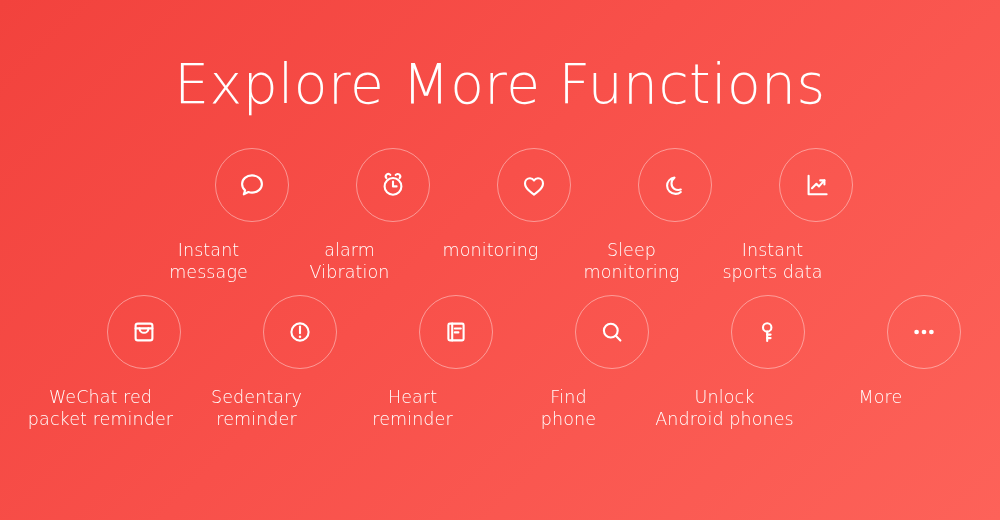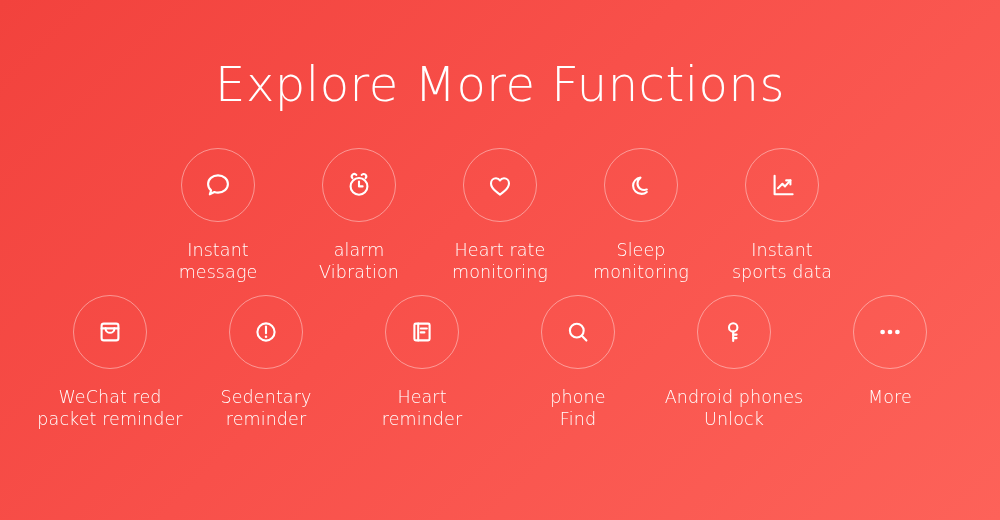--- a/index.html
+++ b/index.html
@@ -27,21 +27,21 @@
 
   
   #title {
     position: absolute;
     top: 51px;
     left: 0;
     width: 1000px;
     text-align: center;
     color: #ffffff;
     font-family: "DejaVu Sans", sans-serif;
-    font-size: 48px;
+    font-size: 55px;
     font-weight: 300;
     letter-spacing: 0.5px;
     line-height: 66px;
     white-space: nowrap;
     -webkit-font-smoothing: antialiased;
   }
 
   
   #grid {
     position: absolute;
@@ -55,21 +55,21 @@
     align-items: flex-start;
   }
   .row-2 {
     margin-top: 12px;
     gap: 15px;
   }
   .cell {
     width: 141px;
     display: flex;
     flex-direction: column;
-    align-items: center;
+    align-items: flex-end;
   }
 
   .circle {
     width: 74px;
     height: 74px;
     border-radius: 50%;
     border: 1px solid rgba(255, 255, 255, 0.42);
     box-sizing: border-box;
     display: flex;
     align-items: center;
@@ -148,21 +148,20 @@
 
       <div class="cell">
         <div class="circle">
           <span>
             <svg width="34" height="34" viewBox="0 0 34 34">
               <path class="glyph-stroke" d="M17 26.6s-9-5.6-9-11.2c0-3 2.3-5.2 5-5.2 1.8 0 3.2.9 4 2.3.8-1.4 2.2-2.3 4-2.3 2.7 0 5 2.2 5 5.2 0 5.6-9 11.2-9 11.2z"></path>
             </svg>
           </span>
         </div>
         <div class="label">
-          <div>Heart rate</div>
           <div>monitoring</div>
         </div>
       </div>
 
       <div class="cell">
         <div class="circle">
           <span>
             <svg width="34" height="34" viewBox="0 0 34 34">
               <path class="glyph-stroke" d="M22.8 21.6c-5 1.3-9.3-1.4-9.3-6 0-2.4 1.2-4.6 3-6-4.4.6-7.4 4-7.4 8.1 0 4.6 3.8 8.2 8.5 8.2 2.1 0 4-.8 5.2-1.9"></path>
             </svg>
@@ -246,39 +245,39 @@
       <div class="cell">
         <div class="circle">
           <span>
             <svg width="34" height="34" viewBox="0 0 34 34">
               <circle class="glyph-stroke" cx="15.8" cy="15.6" r="6.9"></circle>
               <path class="glyph-stroke" d="M20.8 20.8l4.6 4.8"></path>
             </svg>
           </span>
         </div>
         <div class="label">
+          <div>Find</div>
           <div>phone</div>
-          <div>Find</div>
         </div>
       </div>
 
       <div class="cell">
         <div class="circle">
           <span>
             <svg width="34" height="34" viewBox="0 0 34 34">
               <circle class="glyph-stroke" cx="16.2" cy="12.4" r="4.2"></circle>
               <path class="glyph-stroke" d="M16.2 16.6v9.4"></path>
               <path class="glyph-stroke" d="M16.2 19.6h3.4"></path>
               <path class="glyph-stroke" d="M16.2 23.1h3.4"></path>
             </svg>
           </span>
         </div>
         <div class="label">
+          <div>Unlock</div>
           <div>Android phones</div>
-          <div>Unlock</div>
         </div>
       </div>
 
       <div class="cell">
         <div class="circle">
           <span>
             <svg width="34" height="34" viewBox="0 0 34 34">
               <circle class="glyph-fill" cx="9.6" cy="17" r="2.35"></circle>
               <circle class="glyph-fill" cx="17" cy="17" r="2.35"></circle>
               <circle class="glyph-fill" cx="24.4" cy="17" r="2.35"></circle>

